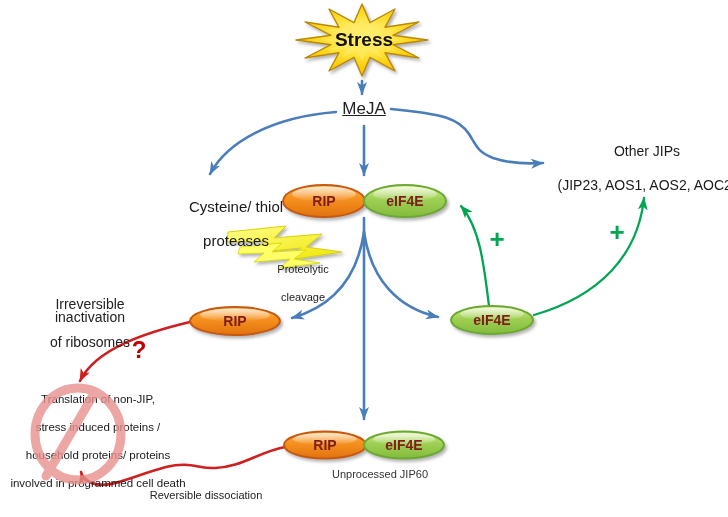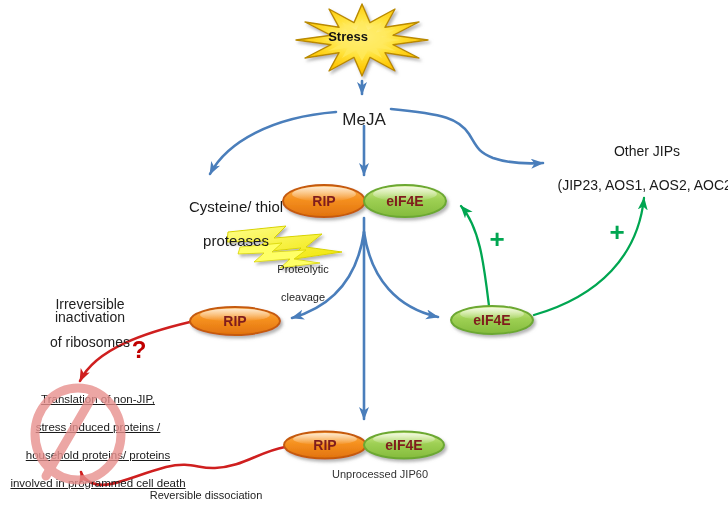--- a/index.html
+++ b/index.html
@@ -2,29 +2,29 @@
 <html><head>
 <meta charset="utf-8">
 <style>
   html,body{margin:0;padding:0;background:#ffffff;}
   #canvas{
     position:relative;width:728px;height:517px;background:#ffffff;
     font-family:"Liberation Sans", sans-serif;color:#1a1a1a;overflow:hidden;
   }
   svg.layer{position:absolute;left:0;top:0;pointer-events:none;}
   .lbl{position:absolute;text-align:center;white-space:pre-line;}
-  .lbl-stress{left:288px;top:29px;width:120px;font-size:13px;font-weight:600;color:#111;}
-  .lbl-meja{left:314px;top:110px;width:100px;font-size:17px;color:#222;}
+  .lbl-stress{left:304px;top:29px;width:120px;font-size:19px;font-weight:600;color:#111;}
+  .lbl-meja{left:314px;top:99px;width:100px;font-size:17px;color:#222;text-decoration:underline;}
   .lbl-otherjips{left:552px;top:143px;width:190px;font-size:14px;line-height:17px;color:#1a1a1a;}
   .lbl-proteases{left:156px;top:198px;width:160px;font-size:15px;line-height:17px;}
   .lbl-proteolytic{left:253px;top:262px;width:100px;font-size:11px;line-height:14px;color:#222;}
   .lbl-oval{width:82px;font-size:14px;font-weight:600;line-height:16px;color:#7f1d1d;}
   .lbl-irrev{left:20px;top:298px;width:140px;font-size:14px;line-height:12.5px;color:#222;}
   .lbl-question{left:122px;top:336px;width:34px;font-size:24px;font-weight:700;color:#c00000;}
-  .lbl-translation{left:5px;top:392px;width:186px;font-size:11.5px;line-height:14px;color:#1a1a1a;text-decoration:underline;}
+  .lbl-translation{left:5px;top:392px;width:186px;font-size:11.5px;line-height:14px;color:#1a1a1a;}
   .lbl-unprocessed{left:319px;top:468px;width:122px;font-size:11px;color:#333;}
   .lbl-reversible{left:145px;top:489px;width:122px;font-size:11px;line-height:13px;color:#222;}
   .lbl-plus{width:26px;font-size:26px;font-weight:700;color:#00a651;line-height:26px;}
 </style>
 </head>
 <body>
 
 <div id="canvas">
 
   <svg class="layer" width="728" height="517" viewBox="0 0 728 517">

